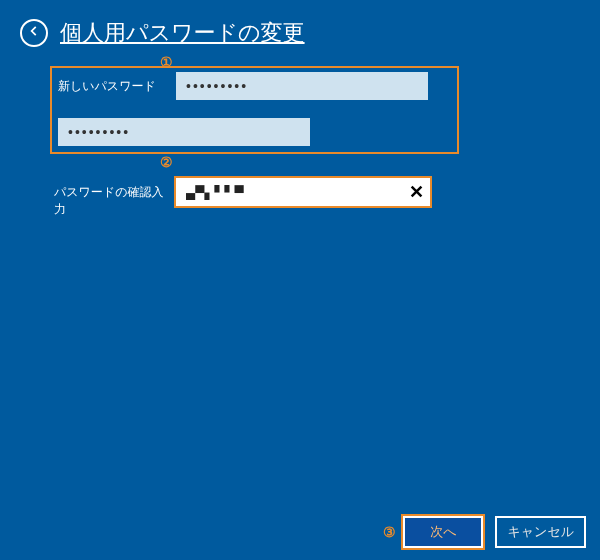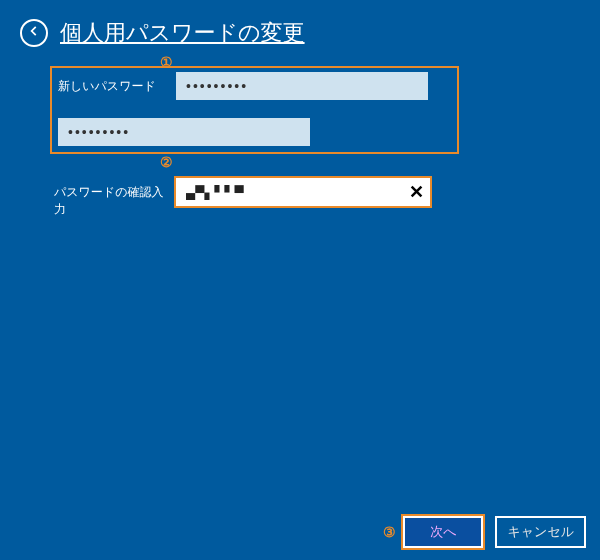--- a/index.html
+++ b/index.html
@@ -134,21 +134,21 @@
       display: flex;
       align-items: center;
       justify-content: center;
       font-size: 13px;
       cursor: pointer;
     }
     .btn-primary {
       background: #0a4fa0;
       border: 2px solid #fff;
       outline: 2px solid #e98a2a;
-      color: #f0abfc;
+      color: #fdba74;
       padding: 0 20px;
       text-align: center;
     }
     .btn-secondary {
       background: transparent;
       border: 2px solid #fff;
       color: #e5e5e5;
       padding: 0 10px;
     }
     input[type="password"], input[type="text"] {

